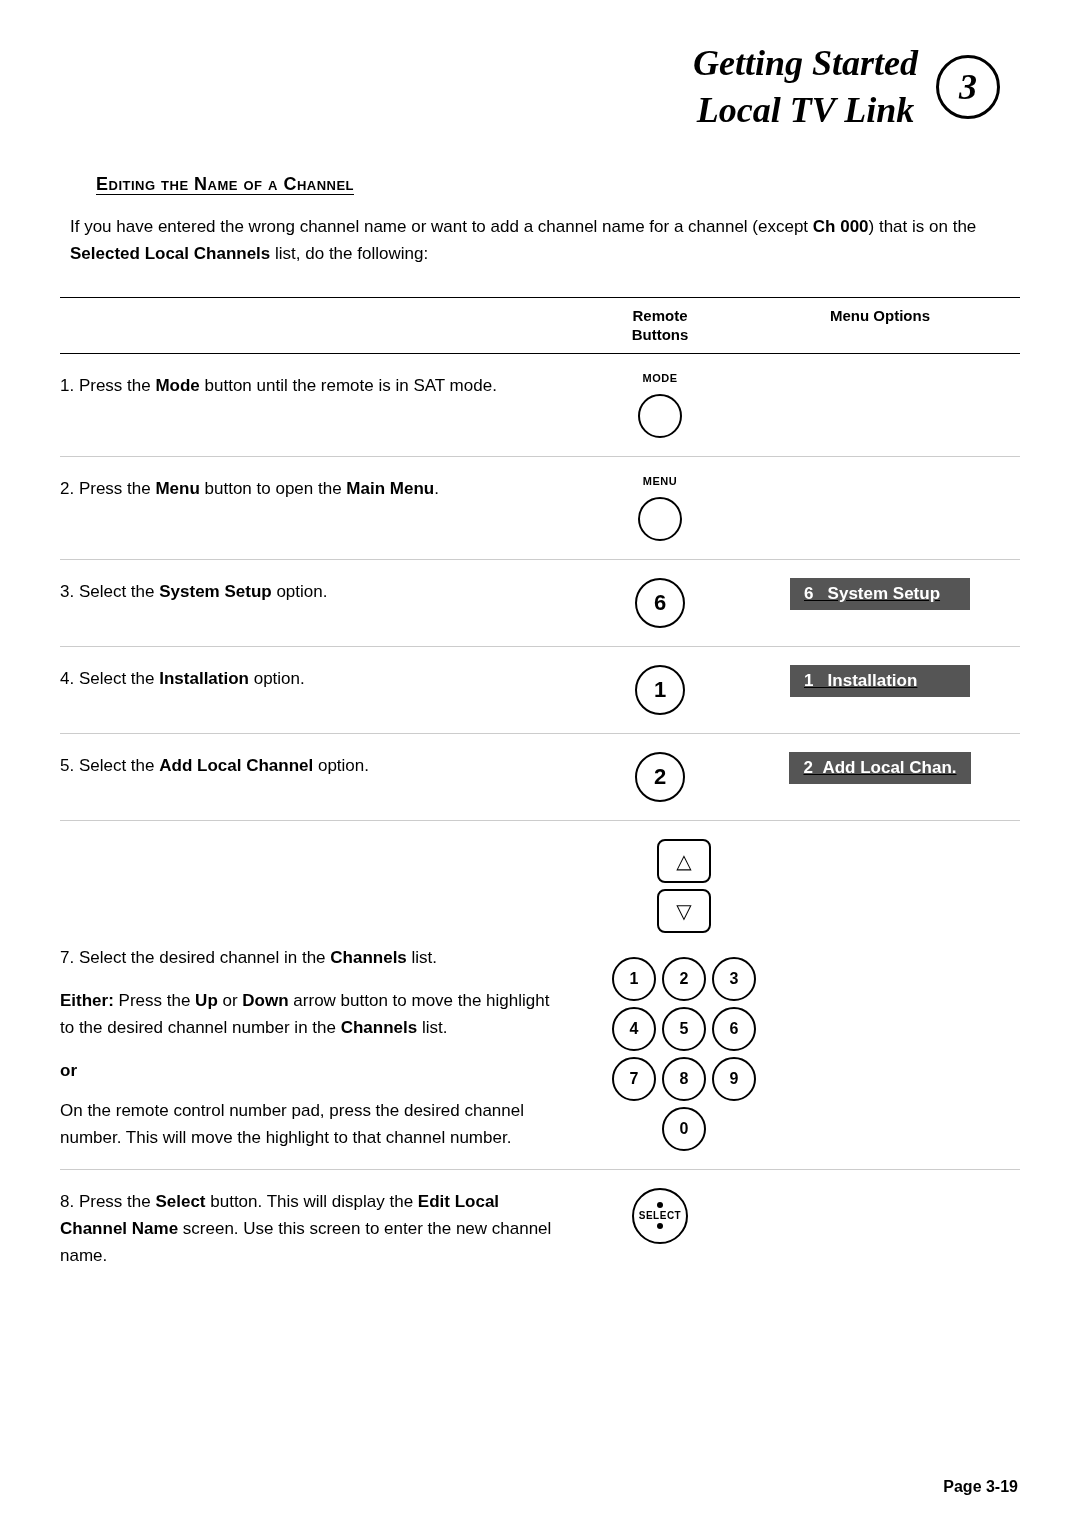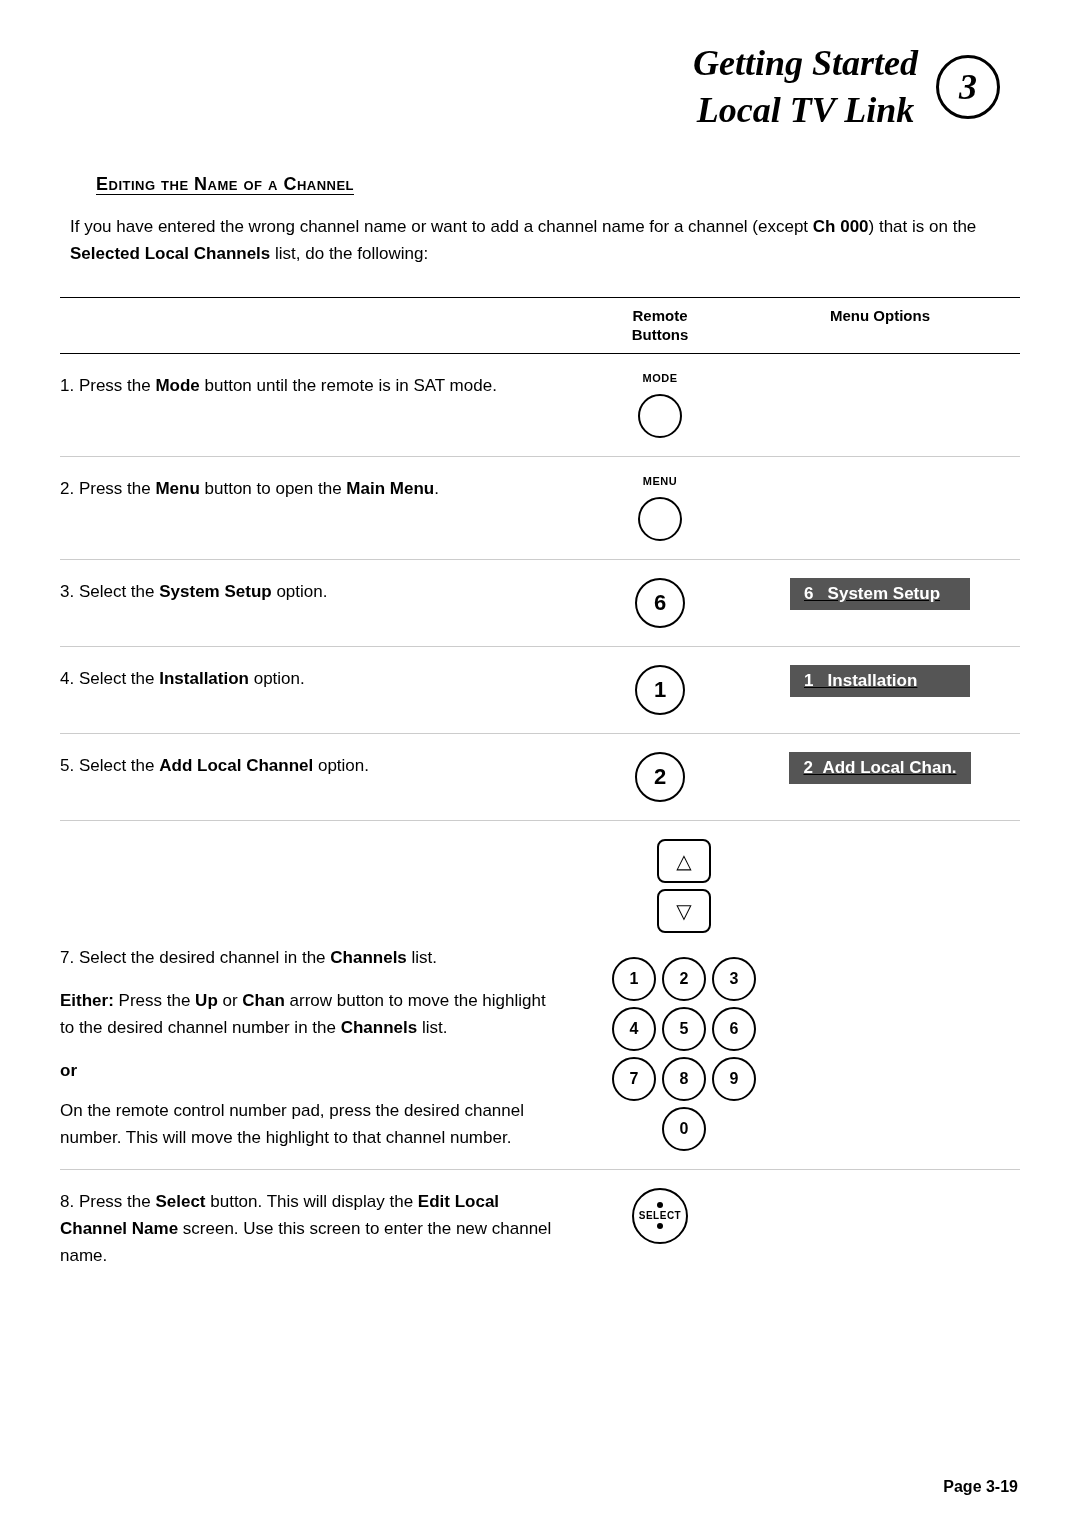--- a/index.html
+++ b/index.html
@@ -409,21 +409,21 @@
       <div class="step-menu col-menu">
         <div class="menu-box">2&nbsp;&nbsp;Add Local Chan.</div>
       </div>
     </div>
 
 
     <div class="step-row" style="align-items:flex-end;gap:24px;">
       <div class="step-text col-steps">
         <div>7. Select the desired channel in the <span class="bold">Channels</span> list.</div>
         <div class="step-sub" style="margin-top:16px;">
-          <span class="bold">Either:</span>  Press the <span class="bold">Up</span> or <span class="bold">Chan</span> arrow button to move the highlight to the desired channel number in the <span class="bold">Channels</span> list.
+          <span class="bold">Either:</span>  Press the <span class="bold">Up</span> or <span class="bold">Down</span> arrow button to move the highlight to the desired channel number in the <span class="bold">Channels</span> list.
         </div>
         <div class="step-sub" style="margin-top:16px;">
           <span class="or-label">or</span>
         </div>
         <div class="step-sub" style="margin-top:12px;">
           On the remote control number pad, press the desired channel number.  This will move the highlight to that channel number.
         </div>
       </div>
       <div class="step-remote col-remote">
 

